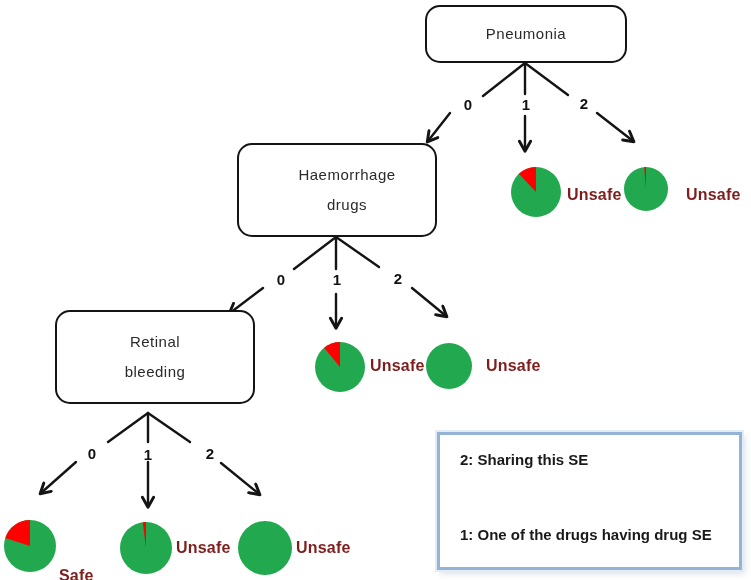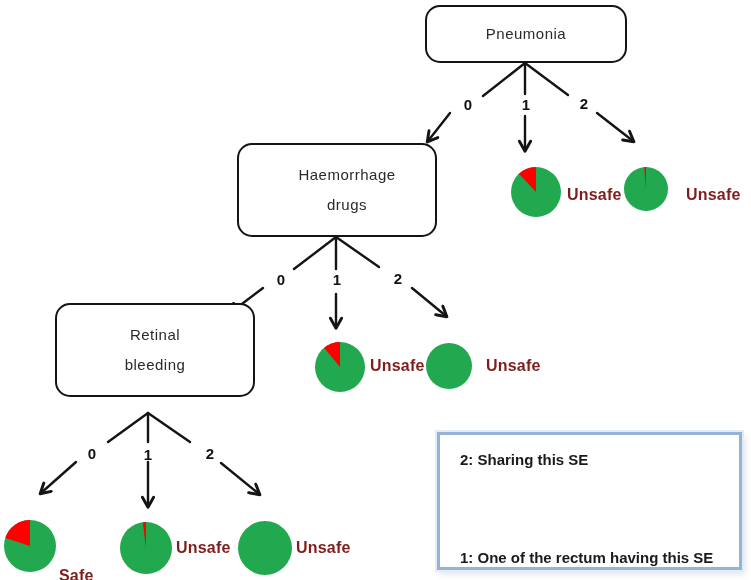--- a/index.html
+++ b/index.html
@@ -11,38 +11,38 @@
     background:#ffffff;
     border:2.5px solid #141414;
     border-radius:15px;
     display:flex;flex-direction:column;align-items:center;justify-content:center;
     font-size:15px;line-height:30px;color:#2a2a2a;
     box-sizing:border-box;
     letter-spacing:0.5px;
   }
   .node-pneumonia{left:425px;top:5px;width:202px;height:58px;}
   .node-haemorrhage{left:237px;top:143px;width:200px;height:94px;padding-left:20px;}
-  .node-retinal{left:55px;top:303px;width:200px;height:94px;}
+  .node-retinal{left:55px;top:310px;width:200px;height:94px;}
   .digit{
     position:absolute;transform:translate(-50%,-50%);
     font-size:15px;font-weight:bold;color:#111;
   }
   .pie-label{
     position:absolute;transform:translateY(-50%);
     font-size:16px;font-weight:bold;color:#7f1d1d;
     letter-spacing:0.2px;
   }
   .legend{
     position:absolute;left:437px;top:432px;width:305px;height:138px;
     box-sizing:border-box;
     background:#ffffff;
     border:3px solid var(--legend-border,#95B3D7);
     box-shadow:0 0 0 2px #e3ebf5, 3px 4px 6px rgba(120,140,170,0.25);
     display:flex;flex-direction:column;justify-content:space-between;
-    padding:14px 8px 0 20px;
+    padding:14px 8px 23px 20px;
   }
   .legend-line{
     font-size:15px;font-weight:bold;color:#1a1a1a;
     display:flex;align-items:center;height:20px;
   }
 </style>
 </head>
 <body>
 
 <div id="canvas">
@@ -136,16 +136,16 @@
   <div class="pie-label" style="left:567px;top:195px;">Unsafe</div>
   <div class="pie-label" style="left:686px;top:195px;">Unsafe</div>
   <div class="pie-label" style="left:370px;top:366px;">Unsafe</div>
   <div class="pie-label" style="left:486px;top:366px;">Unsafe</div>
   <div class="pie-label" style="left:59px;top:546px;margin-top:30px;">Safe</div>
   <div class="pie-label" style="left:176px;top:548px;">Unsafe</div>
   <div class="pie-label" style="left:296px;top:548px;">Unsafe</div>
 
   <div class="legend">
     <div class="legend-line">2: Sharing this SE</div>
-    <div class="legend-line">1: One of the rectum having this SE</div>
+    <div class="legend-line">1: One of the drugs having drug SE</div>
   </div>
 
 </div>
 
 </body></html>

